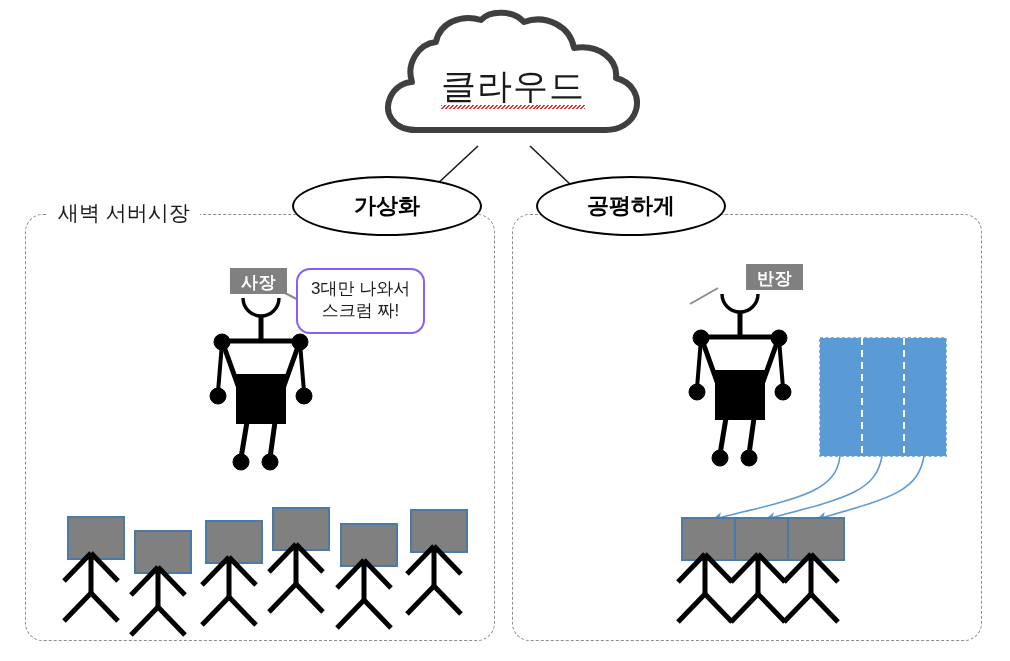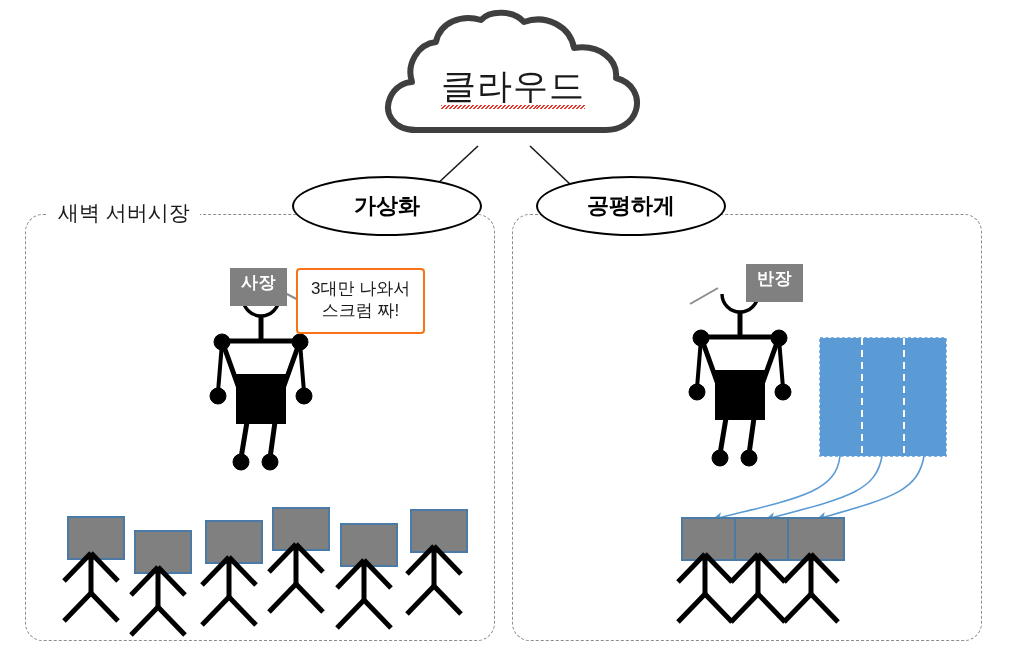--- a/index.html
+++ b/index.html
@@ -42,28 +42,28 @@
   .panel-title {
     position: absolute; top: -15px; background: #fff; padding: 0 10px;
     font-size: 21px; color: #1a1a1a; white-space: nowrap; z-index: 5;
   }
   #panel-left-title  { left: 48px; }
   #panel-right-title { left: 300px; }
 
   
   .role-badge {
     background: #808080; color: #fff; font-weight: bold; font-size: 17px;
-    padding: 3px 11px 12px; letter-spacing: 0.5px; z-index: 8;
+    padding: 3px 11px 0; letter-spacing: 0.5px; z-index: 8;
   }
   #badge-boss    { left: 230px; top: 268px; }
   #badge-foreman { left: 746px; top: 264px; }
 
   
   .bubble {
-    border: 2px solid #f97316; border-radius: 4px; background: #fff;
+    border: 2px solid #8b5cf6; border-radius: 14px; background: #fff;
     padding: 8px 13px 9px; font-size: 17px; color: #1a1a1a;
     line-height: 1.32; text-align: center; white-space: nowrap; z-index: 7;
   }
   #bubble-boss    { left: 296px; top: 268px; }
   #bubble-foreman { left: 533px; top: 264px; }
   .bubble-line { position: relative; display: block; }
 
   
   svg { overflow: visible; display: block; }
   #static-svg { left: 0; top: 0; width: 1010px; height: 661px; pointer-events: none; }

